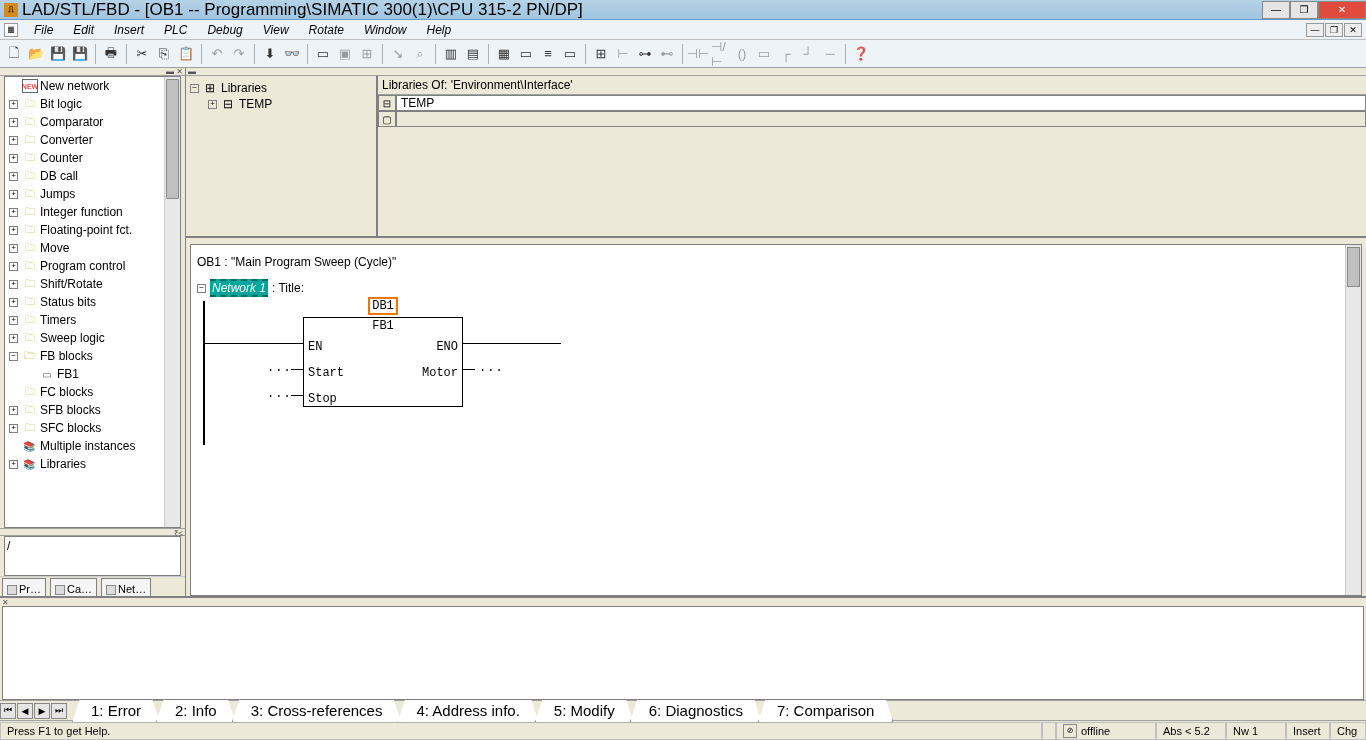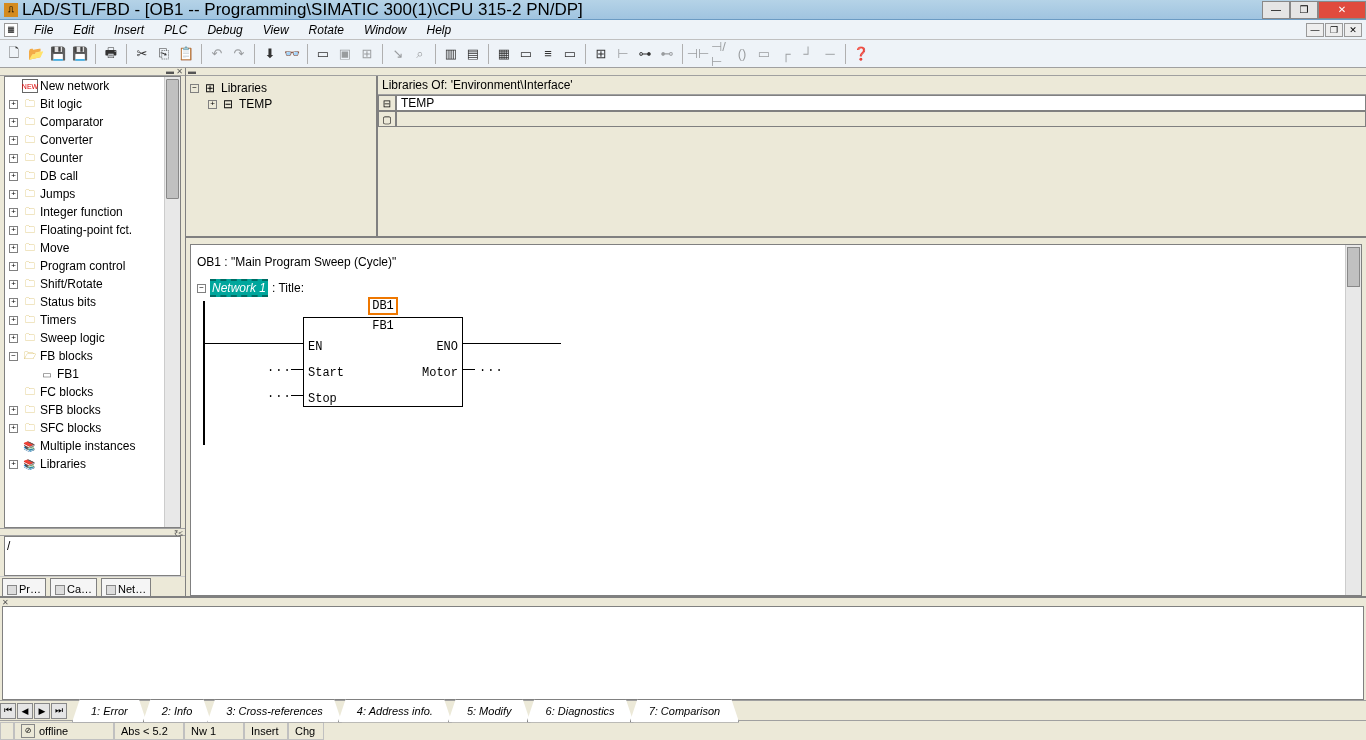--- a/index.html
+++ b/index.html
@@ -98,24 +98,23 @@
 .lad-line { position: absolute; background: #000; height: 1px; }
 .lad-dots { position: absolute; font-family: "Courier New", monospace; letter-spacing: 1px; }
 
 
 .bottom-panel { height: 124px; display: flex; flex-direction: column; border-top: 2px solid #808080; background:#ece9d8;}
 .bp-handle { height:8px; display:flex; align-items:center; font-size:8px; padding-left:2px; color:#555;}
 .bp-content { flex:1; background:#fff; border:1px solid #808080; margin:0 2px;}
 .bp-tabbar { height: 20px; display: flex; align-items: center; background: #ece9d8; border-top:1px solid #a0a0a0;}
 .bp-nav { display:flex; }
 .bp-navbtn { width:16px; height:16px; border:1px solid #888; background:#e5e5e5; display:flex; align-items:center; justify-content:center; font-size:9px; margin-right:1px;}
-.bp-tab { height: 24px; padding: 1px 18px; border: 1px solid #808080; background: #fff; font-size: 11px; display:flex; align-items:center;
+.bp-tab { height: 24px; padding: 1px 18px; border: 1px solid #808080; background: #fff; font-size: 15px; display:flex; align-items:center;
   clip-path: polygon(8px 0, calc(100% - 8px) 0, 100% 100%, 0 100%);
   margin-left:-4px;
-  font-style:italic;
 }
 .bp-tab.first { margin-left:4px;}
 
 
 .statusbar { height: 20px; background: #ece9d8; border-top: 1px solid #a0a0a0; display: flex; align-items: center; font-size: 11px; }
 .sb-cell { height: 18px; border: 1px solid #c0c0c0; padding: 0 6px; display: flex; align-items: center; }
 .sb-fill { flex: 1; }
 .sb-offline-ic { width:14px; height:14px; border:1px solid #888; margin-right:4px; display:flex; align-items:center; justify-content:center; font-size:8px;}
 </style>
 </head>
@@ -417,20 +416,21 @@
     <div class="bp-tab">2: Info</div>
     <div class="bp-tab">3: Cross-references</div>
     <div class="bp-tab">4: Address info.</div>
     <div class="bp-tab">5: Modify</div>
     <div class="bp-tab">6: Diagnostics</div>
     <div class="bp-tab">7: Comparison</div>
   </div>
 </div>
 
 <div class="statusbar">
+  <div class="sb-cell sb-fill">Press F1 to get Help.</div>
   <div class="sb-cell" style="width:14px;"></div>
   <div class="sb-cell" style="width:100px;">
       <span class="sb-offline-ic">⊘</span>
       <span>offline</span>
     </div>
   <div class="sb-cell" style="width:70px;">Abs &lt; 5.2</div>
   <div class="sb-cell" style="width:60px;">Nw 1</div>
   <div class="sb-cell" style="width:44px;">Insert</div>
   <div class="sb-cell" style="width:36px;">Chg</div>
 </div>

